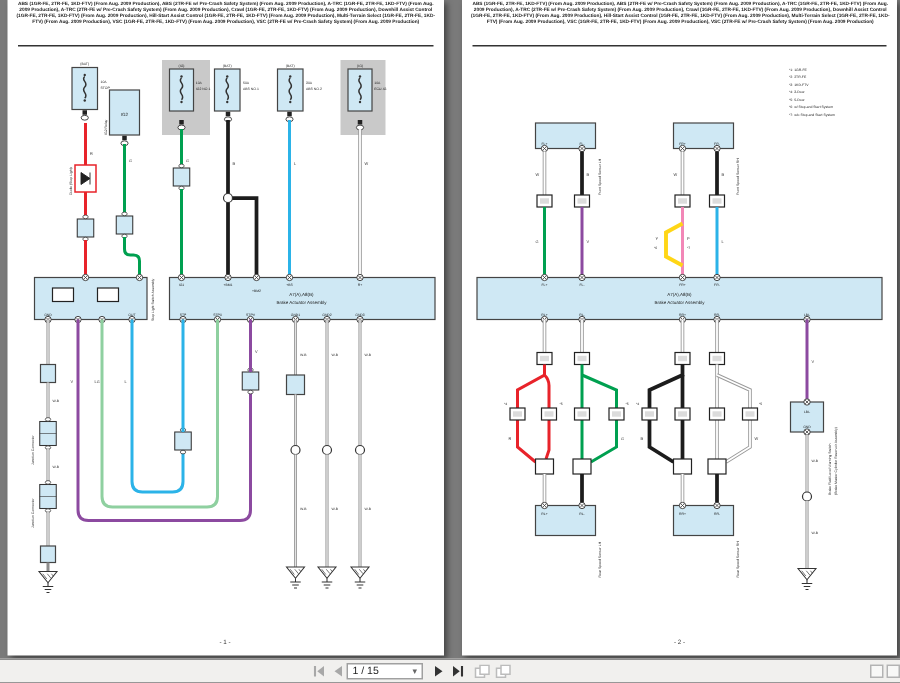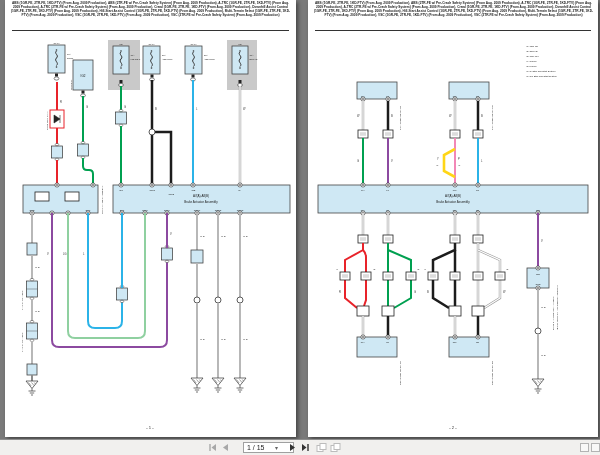--- a/index.html
+++ b/index.html
@@ -31,21 +31,21 @@
   .gblk{fill:#c9c9c9;stroke:none;}
   .t2{font-size:2.3px;fill:#1a1a1a;}
   .t25{font-size:2.6px;fill:#333;}
   .t3{font-size:3px;fill:#1a1a1a;}
   .t4{font-size:4.2px;fill:#333;}
   .mid{text-anchor:middle;}
   
   #toolbar{position:absolute;left:0;right:0;bottom:0;height:15px;background:#f1f0ee;border-top:1px solid #8e8e8e;}
   .tbtn{position:absolute;top:2px;width:12px;height:11px;display:flex;align-items:center;justify-content:center;}
   #pginput{position:absolute;left:231px;top:1.5px;width:46px;height:9px;border:1px solid #a0a0a0;
-           background:#fff;font-size:7px;padding:0 0 0 3px;font-family:"Liberation Sans",sans-serif;color:#222;margin-left:12px;}
+           background:#fff;font-size:7px;padding:0 0 0 3px;font-family:"Liberation Sans",sans-serif;color:#222;}
   #pgcaret{position:absolute;left:272px;top:2px;width:9px;height:11px;font-size:6px;color:#666;
            display:flex;align-items:center;justify-content:center;}
   .sqicon{position:absolute;top:3px;width:7px;height:7px;border:1px solid #b3b3b3;background:#f8f8f7;}
 </style>
 </head>
 <body>
 
 <div class="page" id="page1">
   <div class="hdr">
     <div class="hdr-in">ABS (1GR-FE, 2TR-FE, 1KD-FTV) (From Aug. 2009 Production), ABS (2TR-FE w/ Pre-Crash Safety System) (From Aug. 2009 Production), A-TRC (1GR-FE, 2TR-FE, 1KD-FTV) (From Aug. 2009 Production), A-TRC (2TR-FE w/ Pre-Crash Safety System) (From Aug. 2009 Production), Crawl (1GR-FE, 2TR-FE, 1KD-FTV) (From Aug. 2009 Production), Downhill Assist Control (1GR-FE, 2TR-FE, 1KD-FTV) (From Aug. 2009 Production), Hill-Start Assist Control (1GR-FE, 2TR-FE, 1KD-FTV) (From Aug. 2009 Production), Multi-Terrain Select (1GR-FE, 2TR-FE, 1KD-FTV) (From Aug. 2009 Production), VSC (1GR-FE, 2TR-FE, 1KD-FTV) (From Aug. 2009 Production), VSC (2TR-FE w/ Pre-Crash Safety System) (From Aug. 2009 Production)</div>

